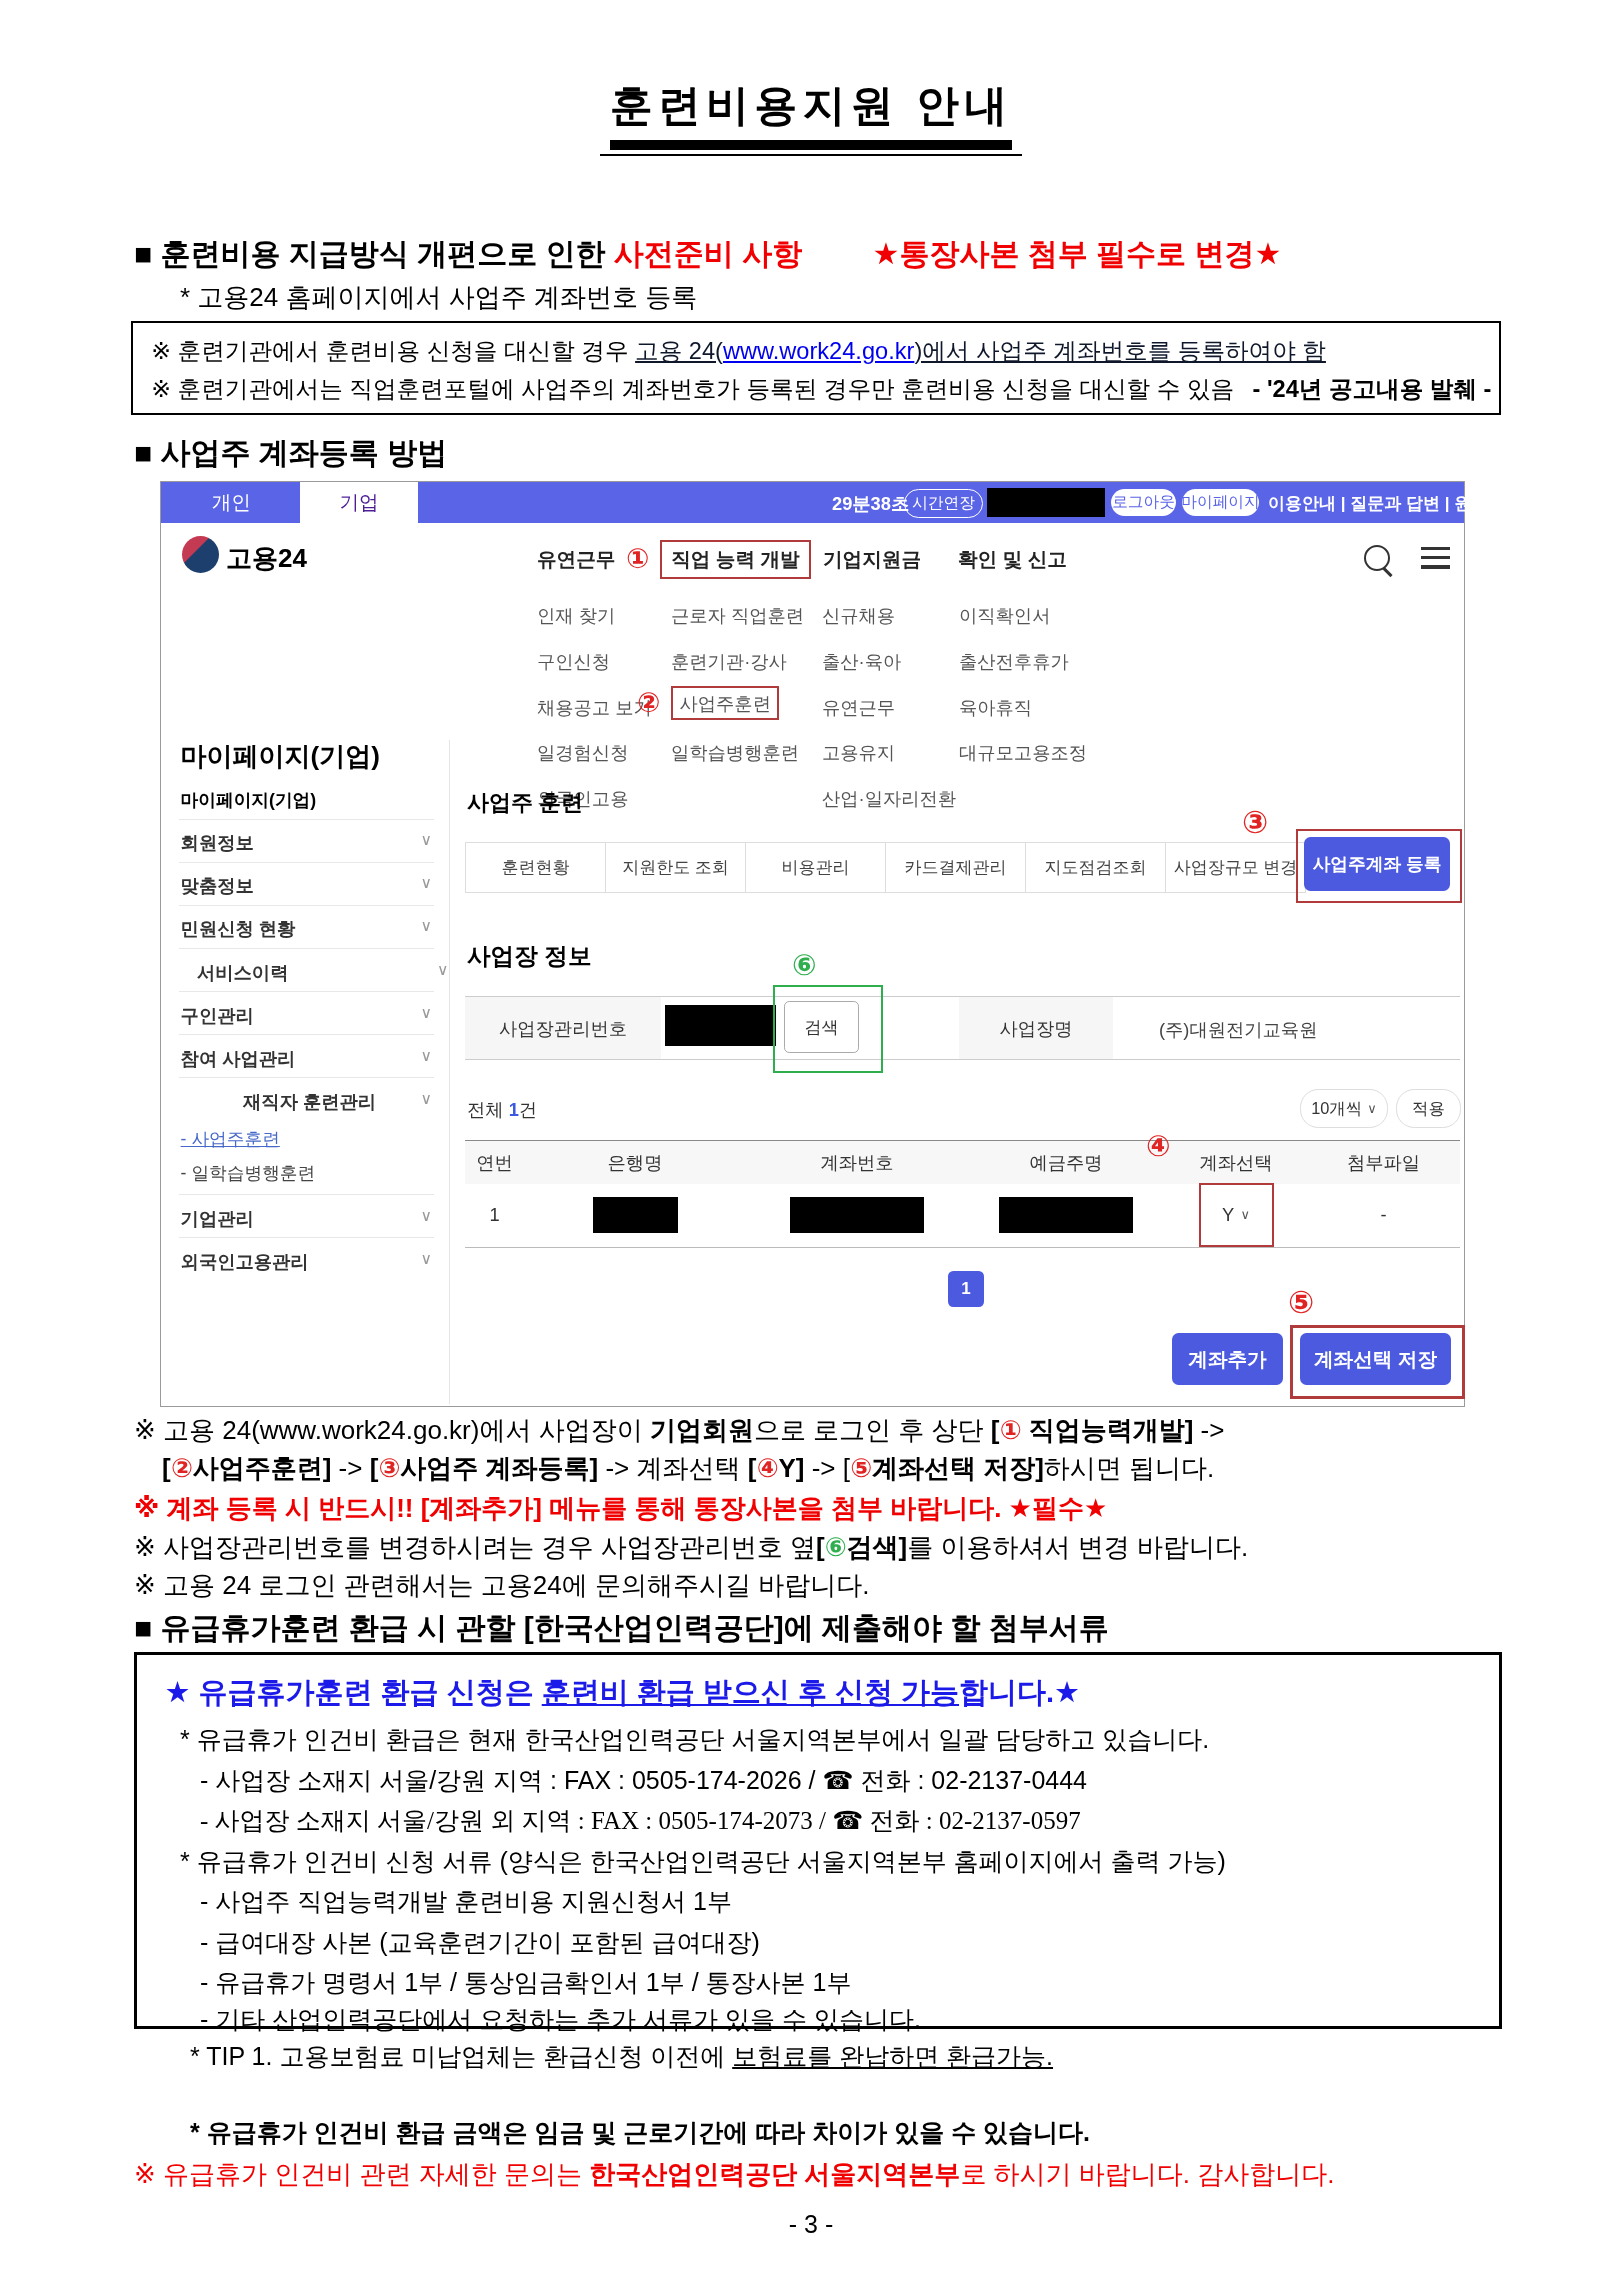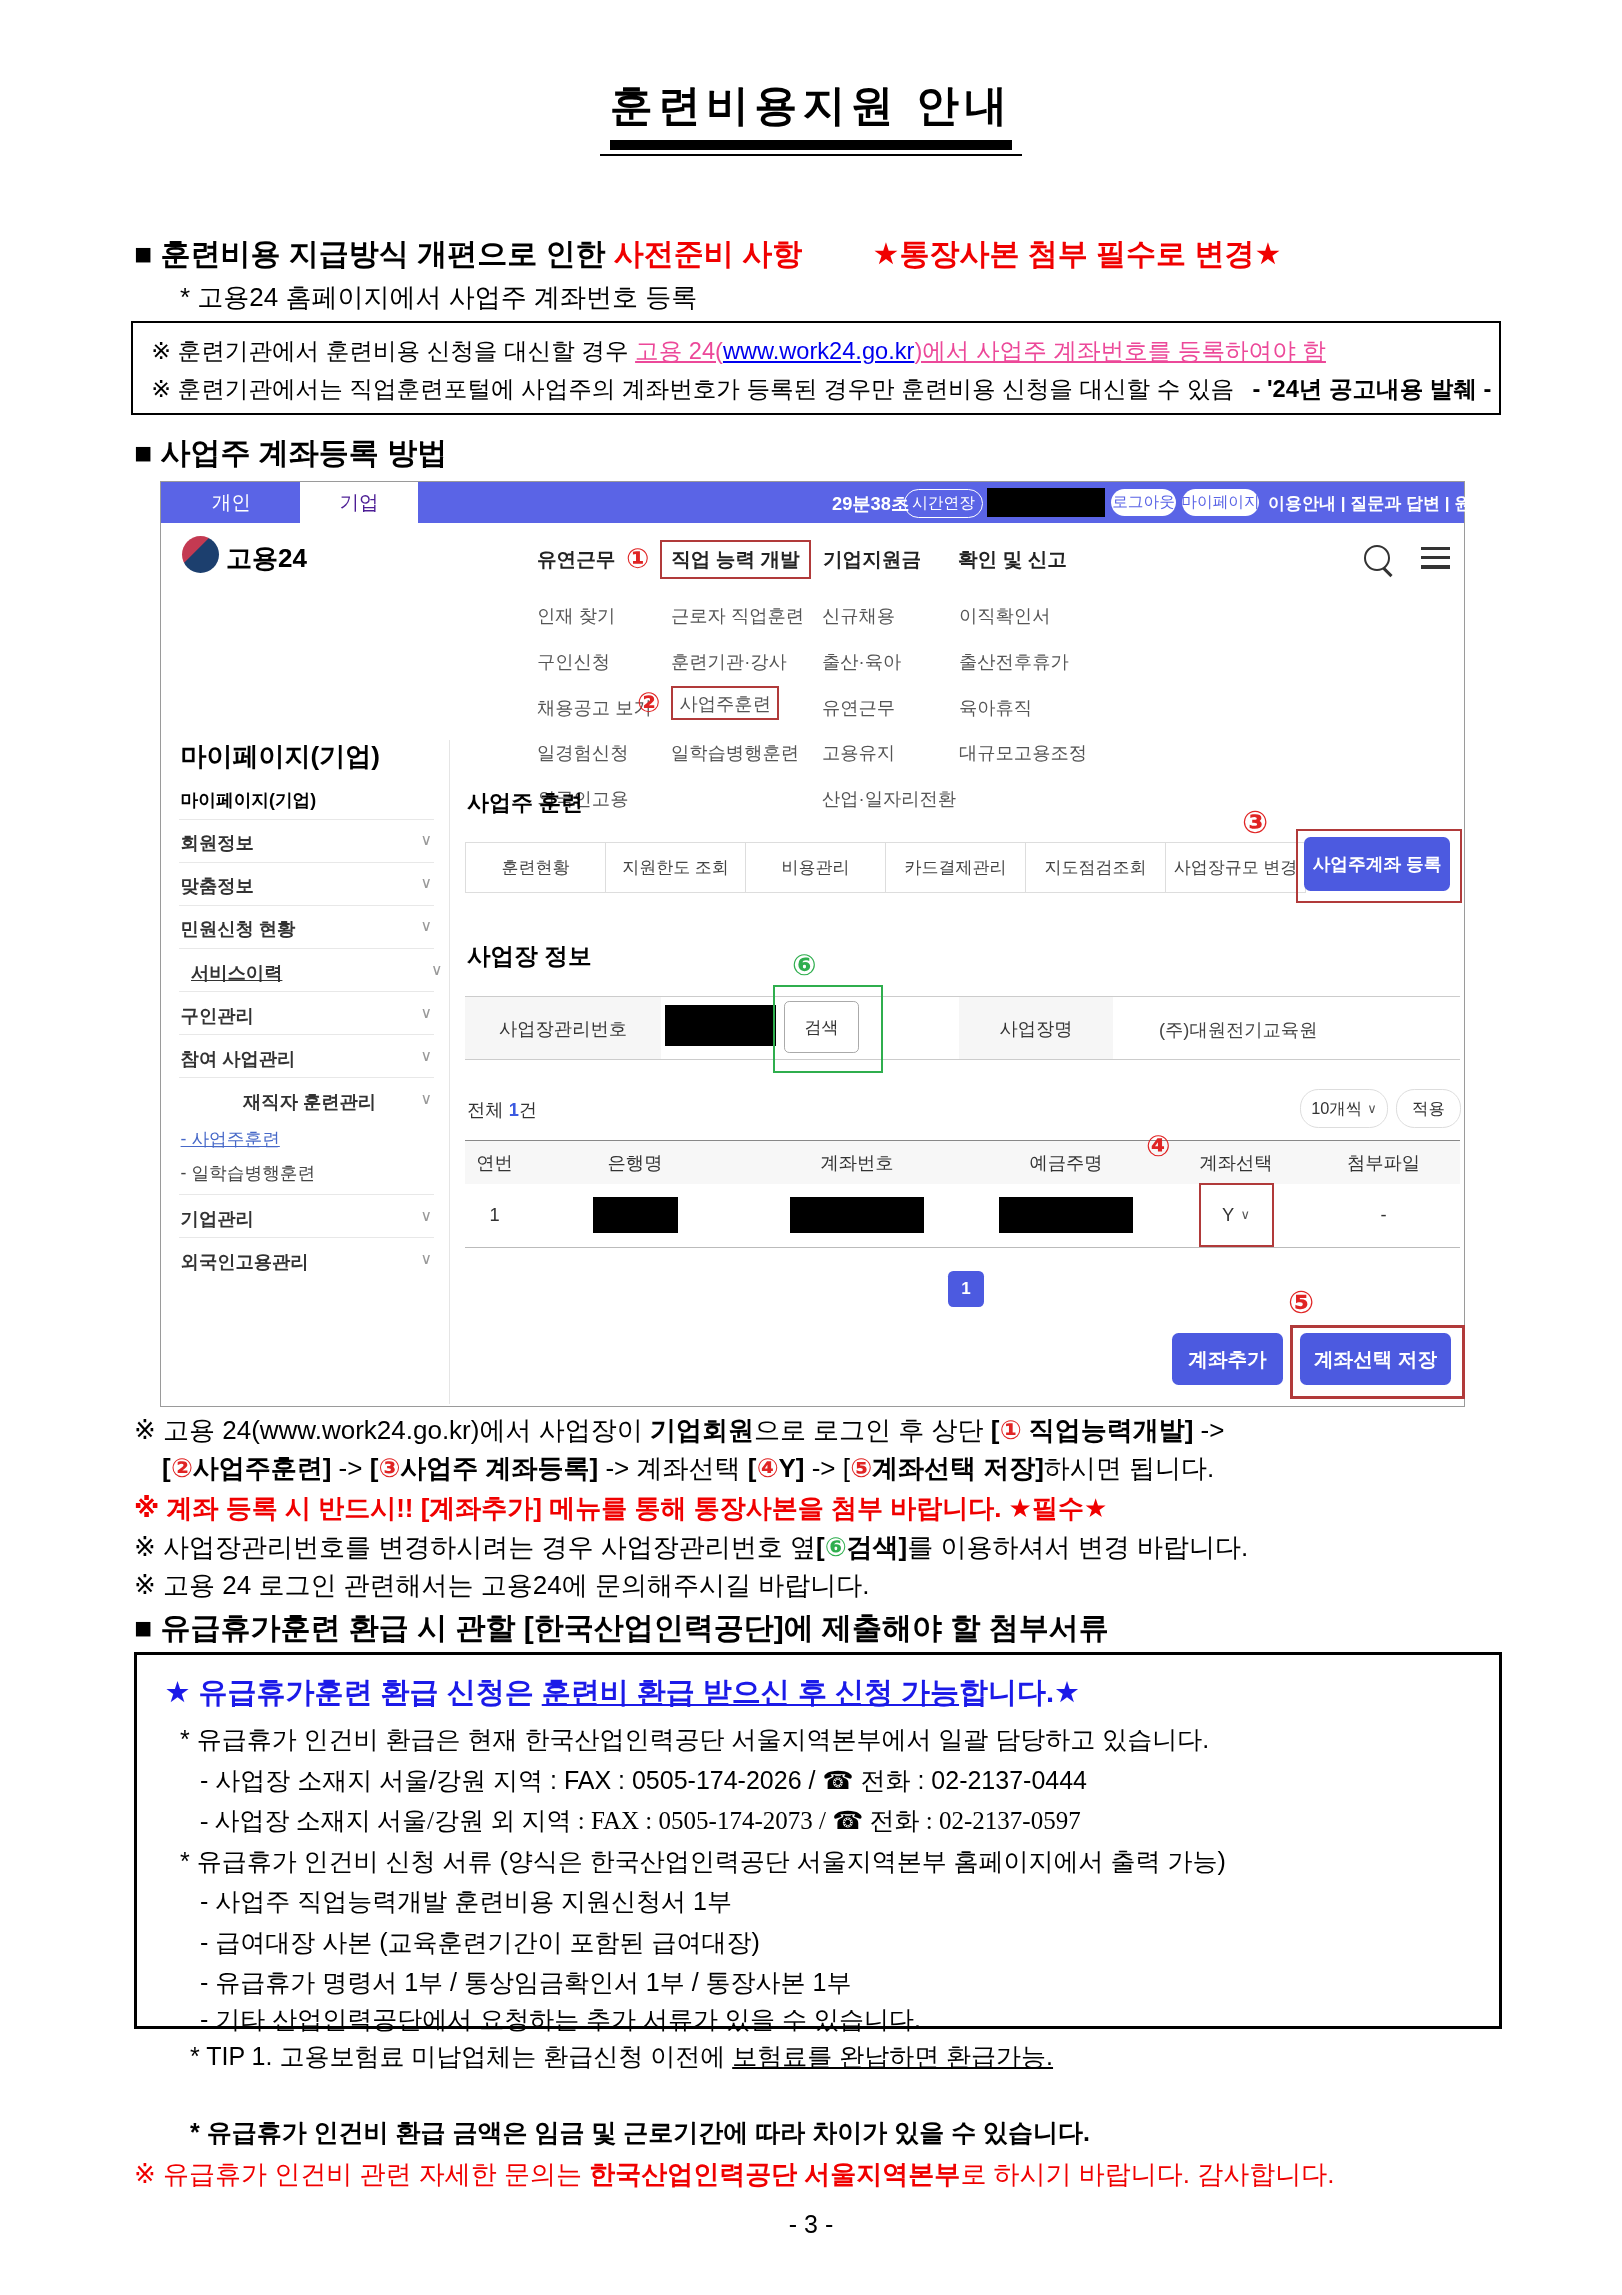--- a/index.html
+++ b/index.html
@@ -4,21 +4,21 @@
 <style>
   html,body{margin:0;padding:0;background:#fff;}
   .page{position:relative;width:1622px;height:2295px;background:#fff;overflow:hidden;
         font-family:"Liberation Sans","DejaVu Sans",sans-serif;color:#000;}
   .abs{position:absolute;white-space:nowrap;}
   .b{font-weight:bold;}
   .red{color:#f00000;}
   .rn{color:#e02424;font-weight:bold;}
   .gn{color:#2fae4e;font-weight:bold;}
   .blue-link{color:#0000ee;text-decoration:underline;}
-  .red-ul{color:#ec4899;text-decoration:underline;}
+  .red-ul{color:#0f172a;text-decoration:underline;}
 
   
   .doc-title{left:0;top:77px;width:100%;text-align:center;}
   .doc-title .t{display:inline-block;font-size:43px;font-weight:bold;letter-spacing:5.2px;
                 border-bottom:2.6px solid #000;padding:0 9.2px 3.9px 9.2px;}
   .doc-title .t::after{content:"";display:block;height:10.5px;background:#000;margin-top:4.6px;}
 
   .sec-h{font-size:30px;font-weight:bold;}
   .body-line{font-size:26px;}
 
@@ -162,21 +162,21 @@
     <div>
       <div class="abs" style="left:19.6px;top:257px;font-size:26px;font-weight:bold;">마이페이지(기업)</div>
       <div class="abs" style="left:19.6px;top:306px;font-size:17.7px;font-weight:bold;">마이페이지(기업)</div>
       <div class="hr" style="top:337px;"></div>
       <div class="side-item" style="left:19.6px;top:348px;"><span>회원정보</span><span class="chev">∨</span></div>
       <div class="hr" style="top:380px;"></div>
       <div class="side-item" style="left:19.6px;top:391px;"><span>맞춤정보</span><span class="chev">∨</span></div>
       <div class="hr" style="top:423px;"></div>
       <div class="side-item" style="left:19.6px;top:434px;"><span>민원신청 현황</span><span class="chev">∨</span></div>
       <div class="hr" style="top:466px;"></div>
-      <div class="side-item" style="left:30px;top:478px;text-decoration:underline;"><span>서비스이력</span><span class="chev">∨</span></div>
+      <div class="side-item" style="left:36px;top:478px;"><span>서비스이력</span><span class="chev">∨</span></div>
       <div class="hr" style="top:509px;"></div>
       <div class="side-item" style="left:19.6px;top:521px;"><span>구인관리</span><span class="chev">∨</span></div>
       <div class="hr" style="top:552px;"></div>
       <div class="side-item" style="left:19.6px;top:564px;"><span>참여 사업관리</span><span class="chev">∨</span></div>
       <div class="hr" style="top:595px;"></div>
       <div class="side-item" style="left:19.6px;top:607px;text-align:center;"><span>재직자 훈련관리</span><span class="chev">∨</span></div>
       <div class="side-sub" style="left:19.6px;top:645px;color:#4668c8;text-decoration:underline;">- 사업주훈련</div>
       <div class="side-sub" style="left:19.6px;top:679px;">- 일학습병행훈련</div>
       <div class="hr" style="top:712px;"></div>
       <div class="side-item" style="left:19.6px;top:724px;"><span>기업관리</span><span class="chev">∨</span></div>

